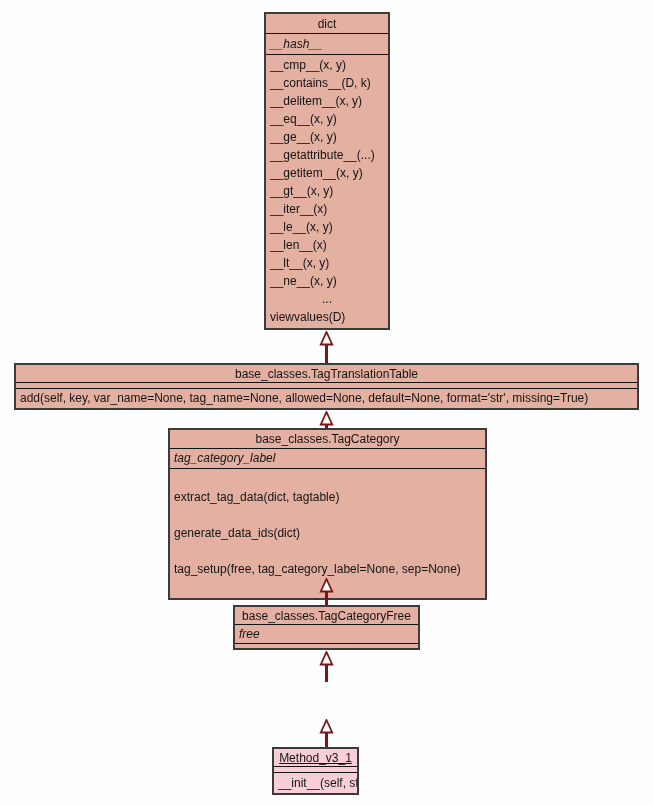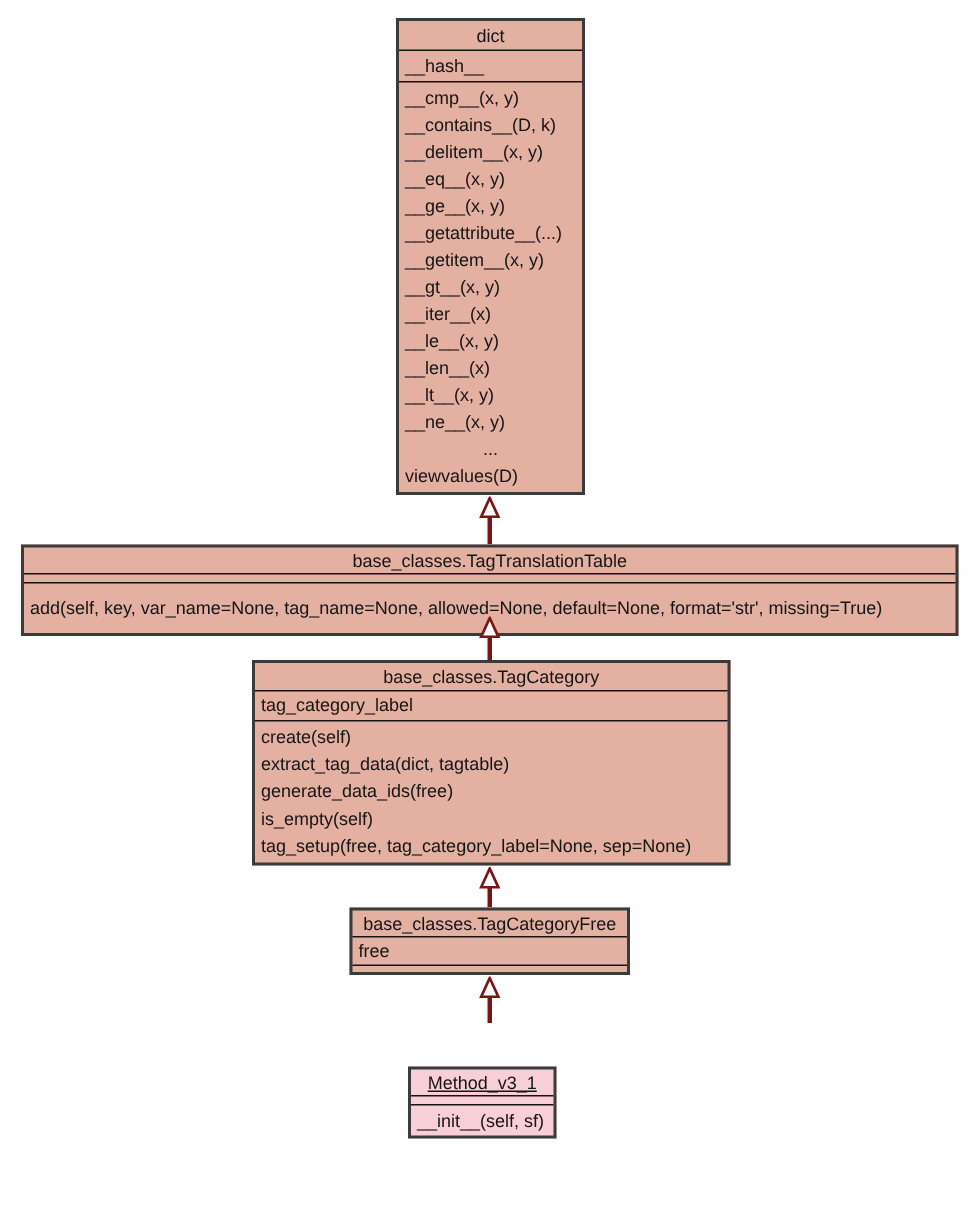--- a/index.html
+++ b/index.html
@@ -16,21 +16,21 @@
     border:2px solid var(--border,#3b3b3b);
     display:flex;flex-direction:column;
   }
   .uml-box.highlight{background:var(--hl,#f9cfd7);}
   .title{
     flex:0 0 auto;display:flex;align-items:center;justify-content:center;
     white-space:nowrap;overflow:hidden;
   }
   .title.underlined{text-decoration:underline;}
   .sec{border-top:1px solid var(--line,#141414);box-sizing:border-box;}
-  .attrs{flex:0 0 auto;display:flex;flex-direction:column;justify-content:center;}
+  .attrs{flex:0 0 auto;display:flex;flex-direction:column;justify-content:center;font-style:italic;}
   .methods{flex:1 1 auto;display:flex;flex-direction:column;justify-content:space-evenly;overflow:hidden;}
   .row{padding:0 4px;line-height:15px;white-space:nowrap;overflow:hidden;}
   .row.center{text-align:center;}
   .arrow{position:absolute;width:15px;display:block;}
   .arrow polygon{fill:#fffffe;stroke:var(--arrow,#7b1414);stroke-width:1.8;}
   .arrow rect{fill:var(--arrow,#7b1414);}
 </style>
 </head>
 <body>
 
@@ -58,43 +58,41 @@
       <div class="row center">...</div>
       <div class="row">viewvalues(D)</div>
     </div>
   </div>
 
   <svg class="arrow" style="left:319px;top:331px;height:32px" viewBox="0 0 15 32">
     <polygon points="7.5,1 13.2,13.5 1.8,13.5"></polygon>
     <rect x="6" y="13.5" width="3" height="18.5"></rect>
   </svg>
 
-  <div class="uml-box" style="left:14px;top:363px;width:625px;height:61px">
+  <div class="uml-box" style="left:14px;top:363px;width:625px;height:47px">
     <div class="title" style="height:17px">base_classes.TagTranslationTable</div>
     <div class="attrs sec" style="height:6px"></div>
     <div class="methods sec">
       <div class="row">add(self, key, var_name=None, tag_name=None, allowed=None, default=None, format='str', missing=True)</div>
     </div>
   </div>
 
   <svg class="arrow" style="left:319px;top:411px;height:29px" viewBox="0 0 15 29">
     <polygon points="7.5,1 13.2,13.5 1.8,13.5"></polygon>
     <rect x="6" y="13.5" width="3" height="15.5"></rect>
   </svg>
 
-  <div class="uml-box" style="left:168px;top:440px;width:319px;height:137px">
+  <div class="uml-box" style="left:168px;top:428px;width:319px;height:172px">
     <div class="title" style="height:18px">base_classes.TagCategory</div>
     <div class="attrs sec" style="height:20px">
       <div class="row">tag_category_label</div>
     </div>
     <div class="methods sec">
-      <div class="row">create(self)</div>
       <div class="row">extract_tag_data(dict, tagtable)</div>
-      <div class="row">generate_data_ids(free)</div>
-      <div class="row">is_empty(self)</div>
+      <div class="row">generate_data_ids(dict)</div>
       <div class="row">tag_setup(free, tag_category_label=None, sep=None)</div>
     </div>
   </div>
 
   <svg class="arrow" style="left:319px;top:578px;height:27px" viewBox="0 0 15 27">
     <polygon points="7.5,1 13.2,13.5 1.8,13.5"></polygon>
     <rect x="6" y="13.5" width="3" height="13.5"></rect>
   </svg>
 
   <div class="uml-box" style="left:233px;top:605px;width:187px;height:45px">
@@ -109,21 +107,21 @@
     <polygon points="7.5,1 13.2,13.5 1.8,13.5"></polygon>
     <rect x="6" y="13.5" width="3" height="17.5"></rect>
   </svg>
 
 
   <svg class="arrow" style="left:319px;top:719px;height:28px" viewBox="0 0 15 28">
     <polygon points="7.5,1 13.2,13.5 1.8,13.5"></polygon>
     <rect x="6" y="13.5" width="3" height="14.5"></rect>
   </svg>
 
-  <div class="uml-box highlight" style="left:272px;top:711px;width:99px;height:48px">
+  <div class="uml-box highlight" style="left:272px;top:747px;width:87px;height:48px">
     <div class="title underlined" style="height:17px">Method_v3_1</div>
     <div class="attrs sec" style="height:6px"></div>
     <div class="methods sec">
       <div class="row">__init__(self, sf)</div>
     </div>
   </div>
 
 </div>
 
 </body></html>

